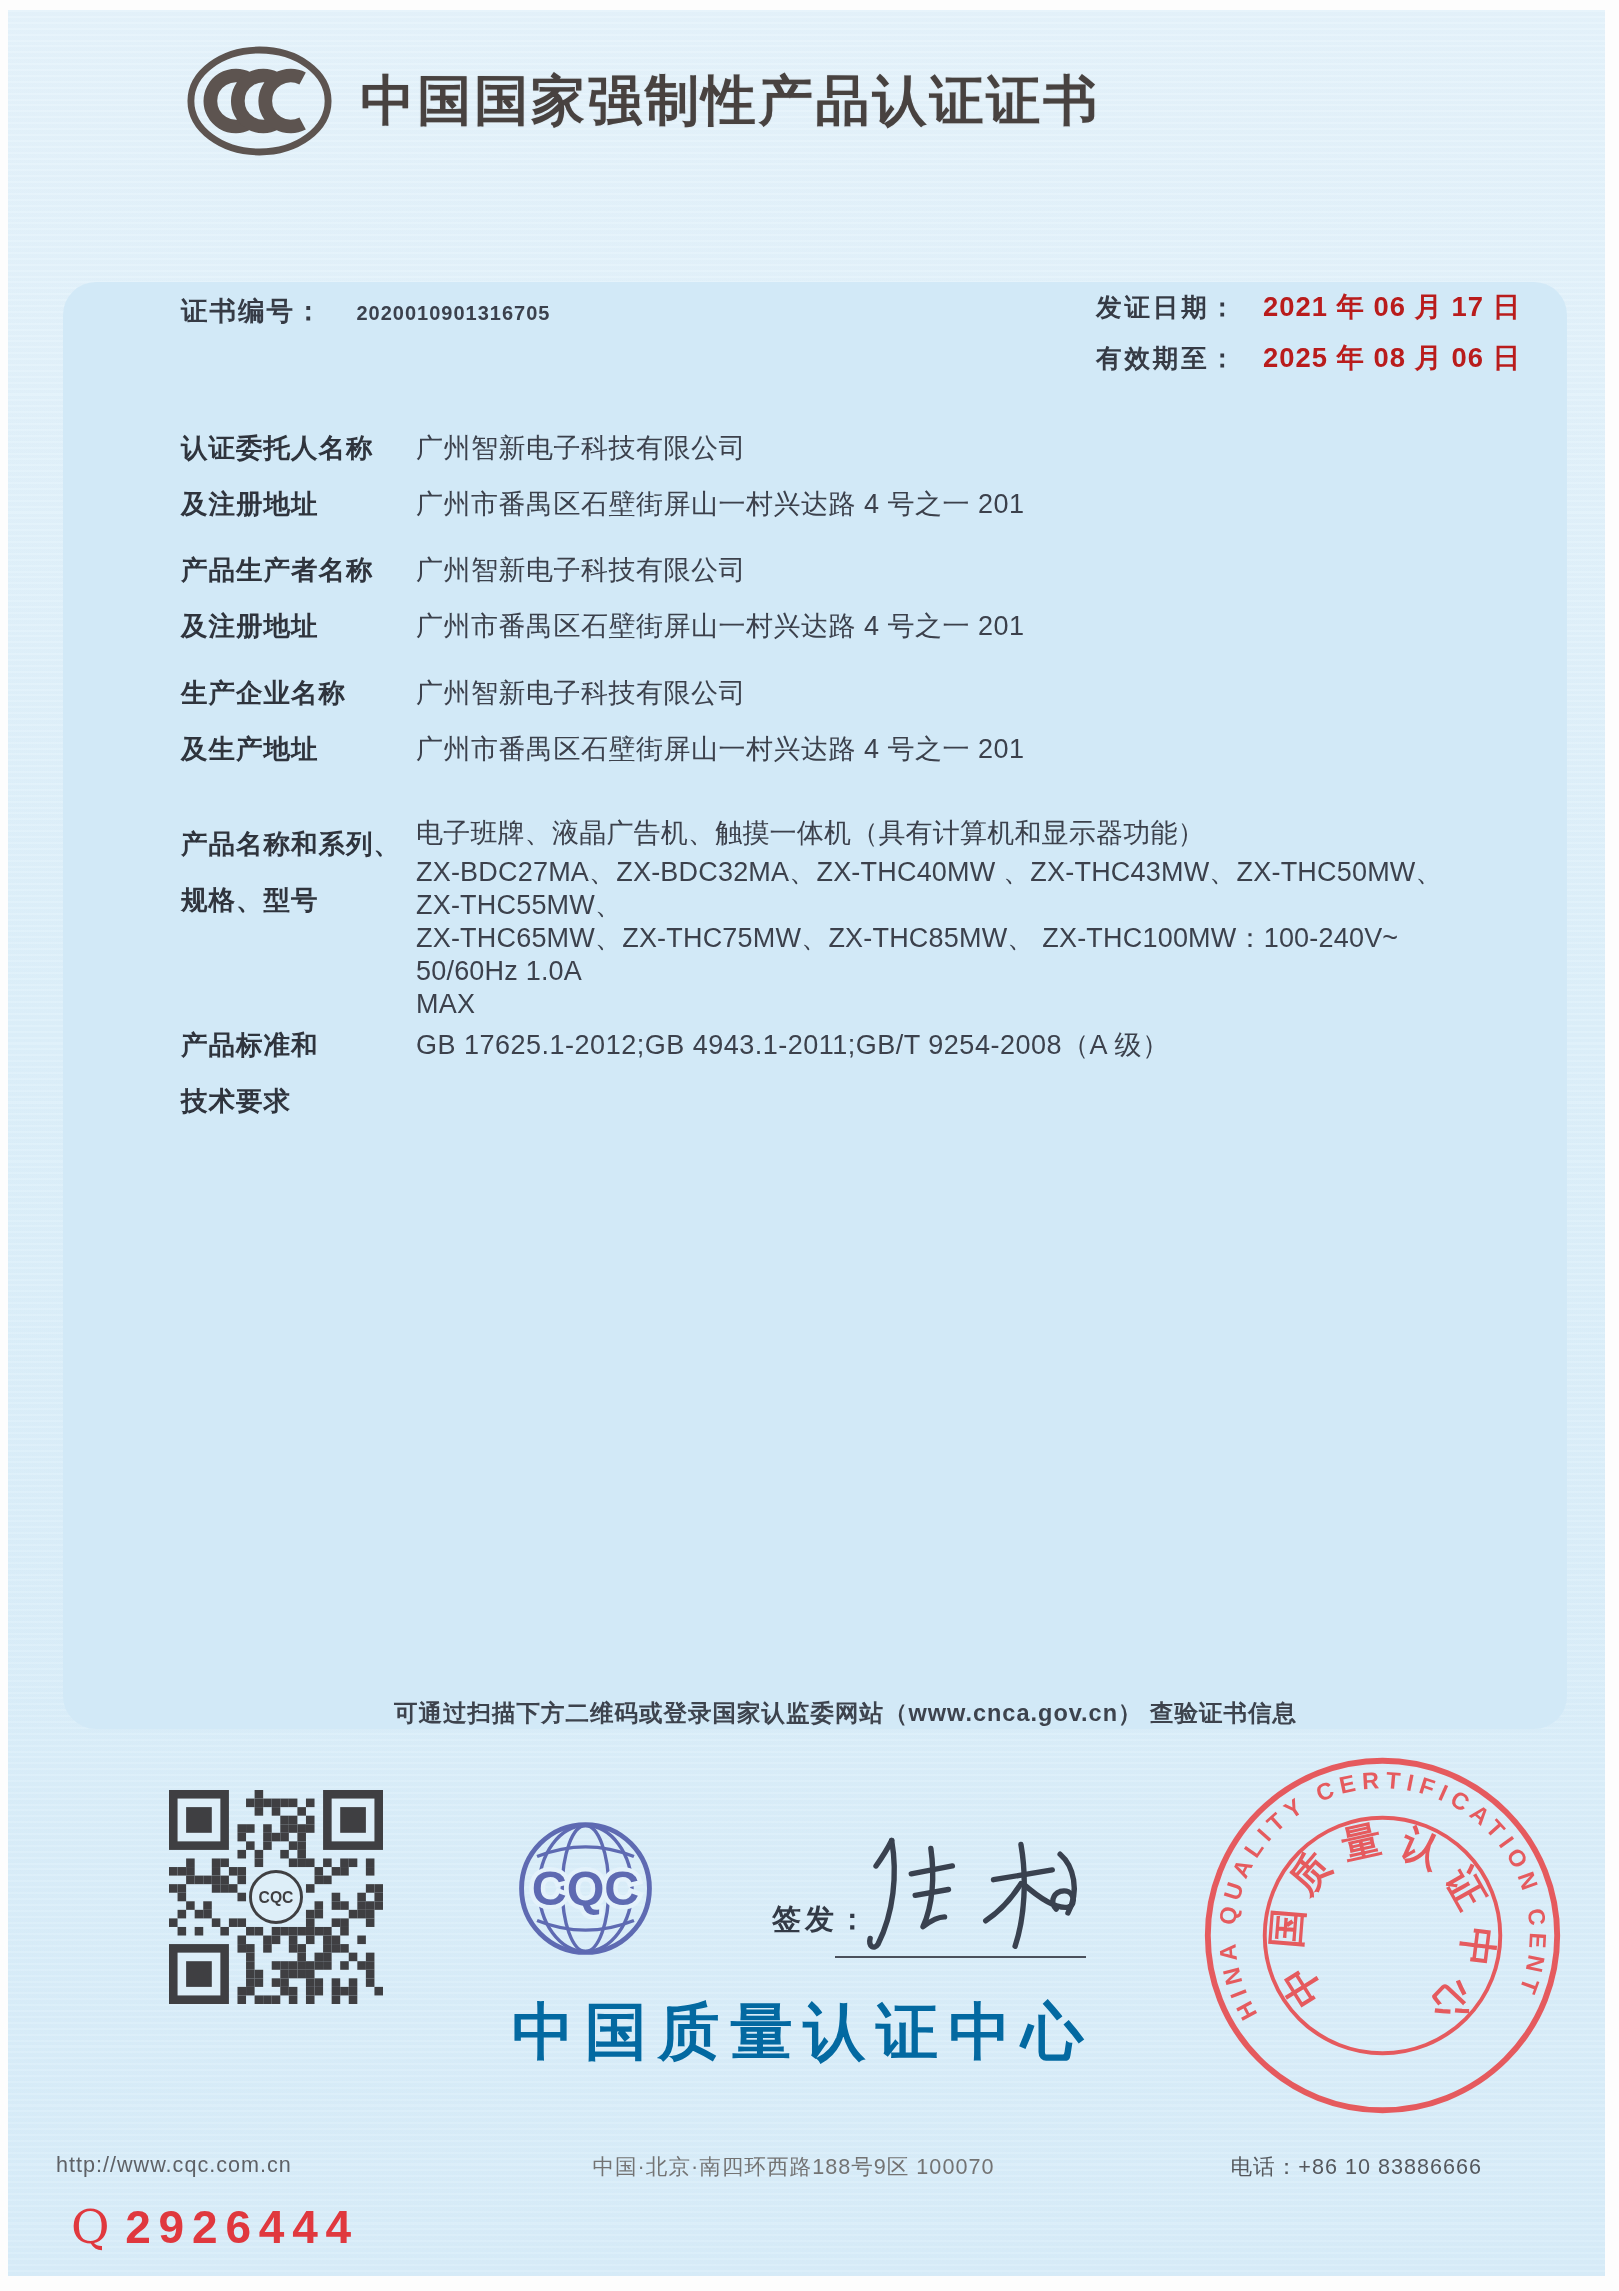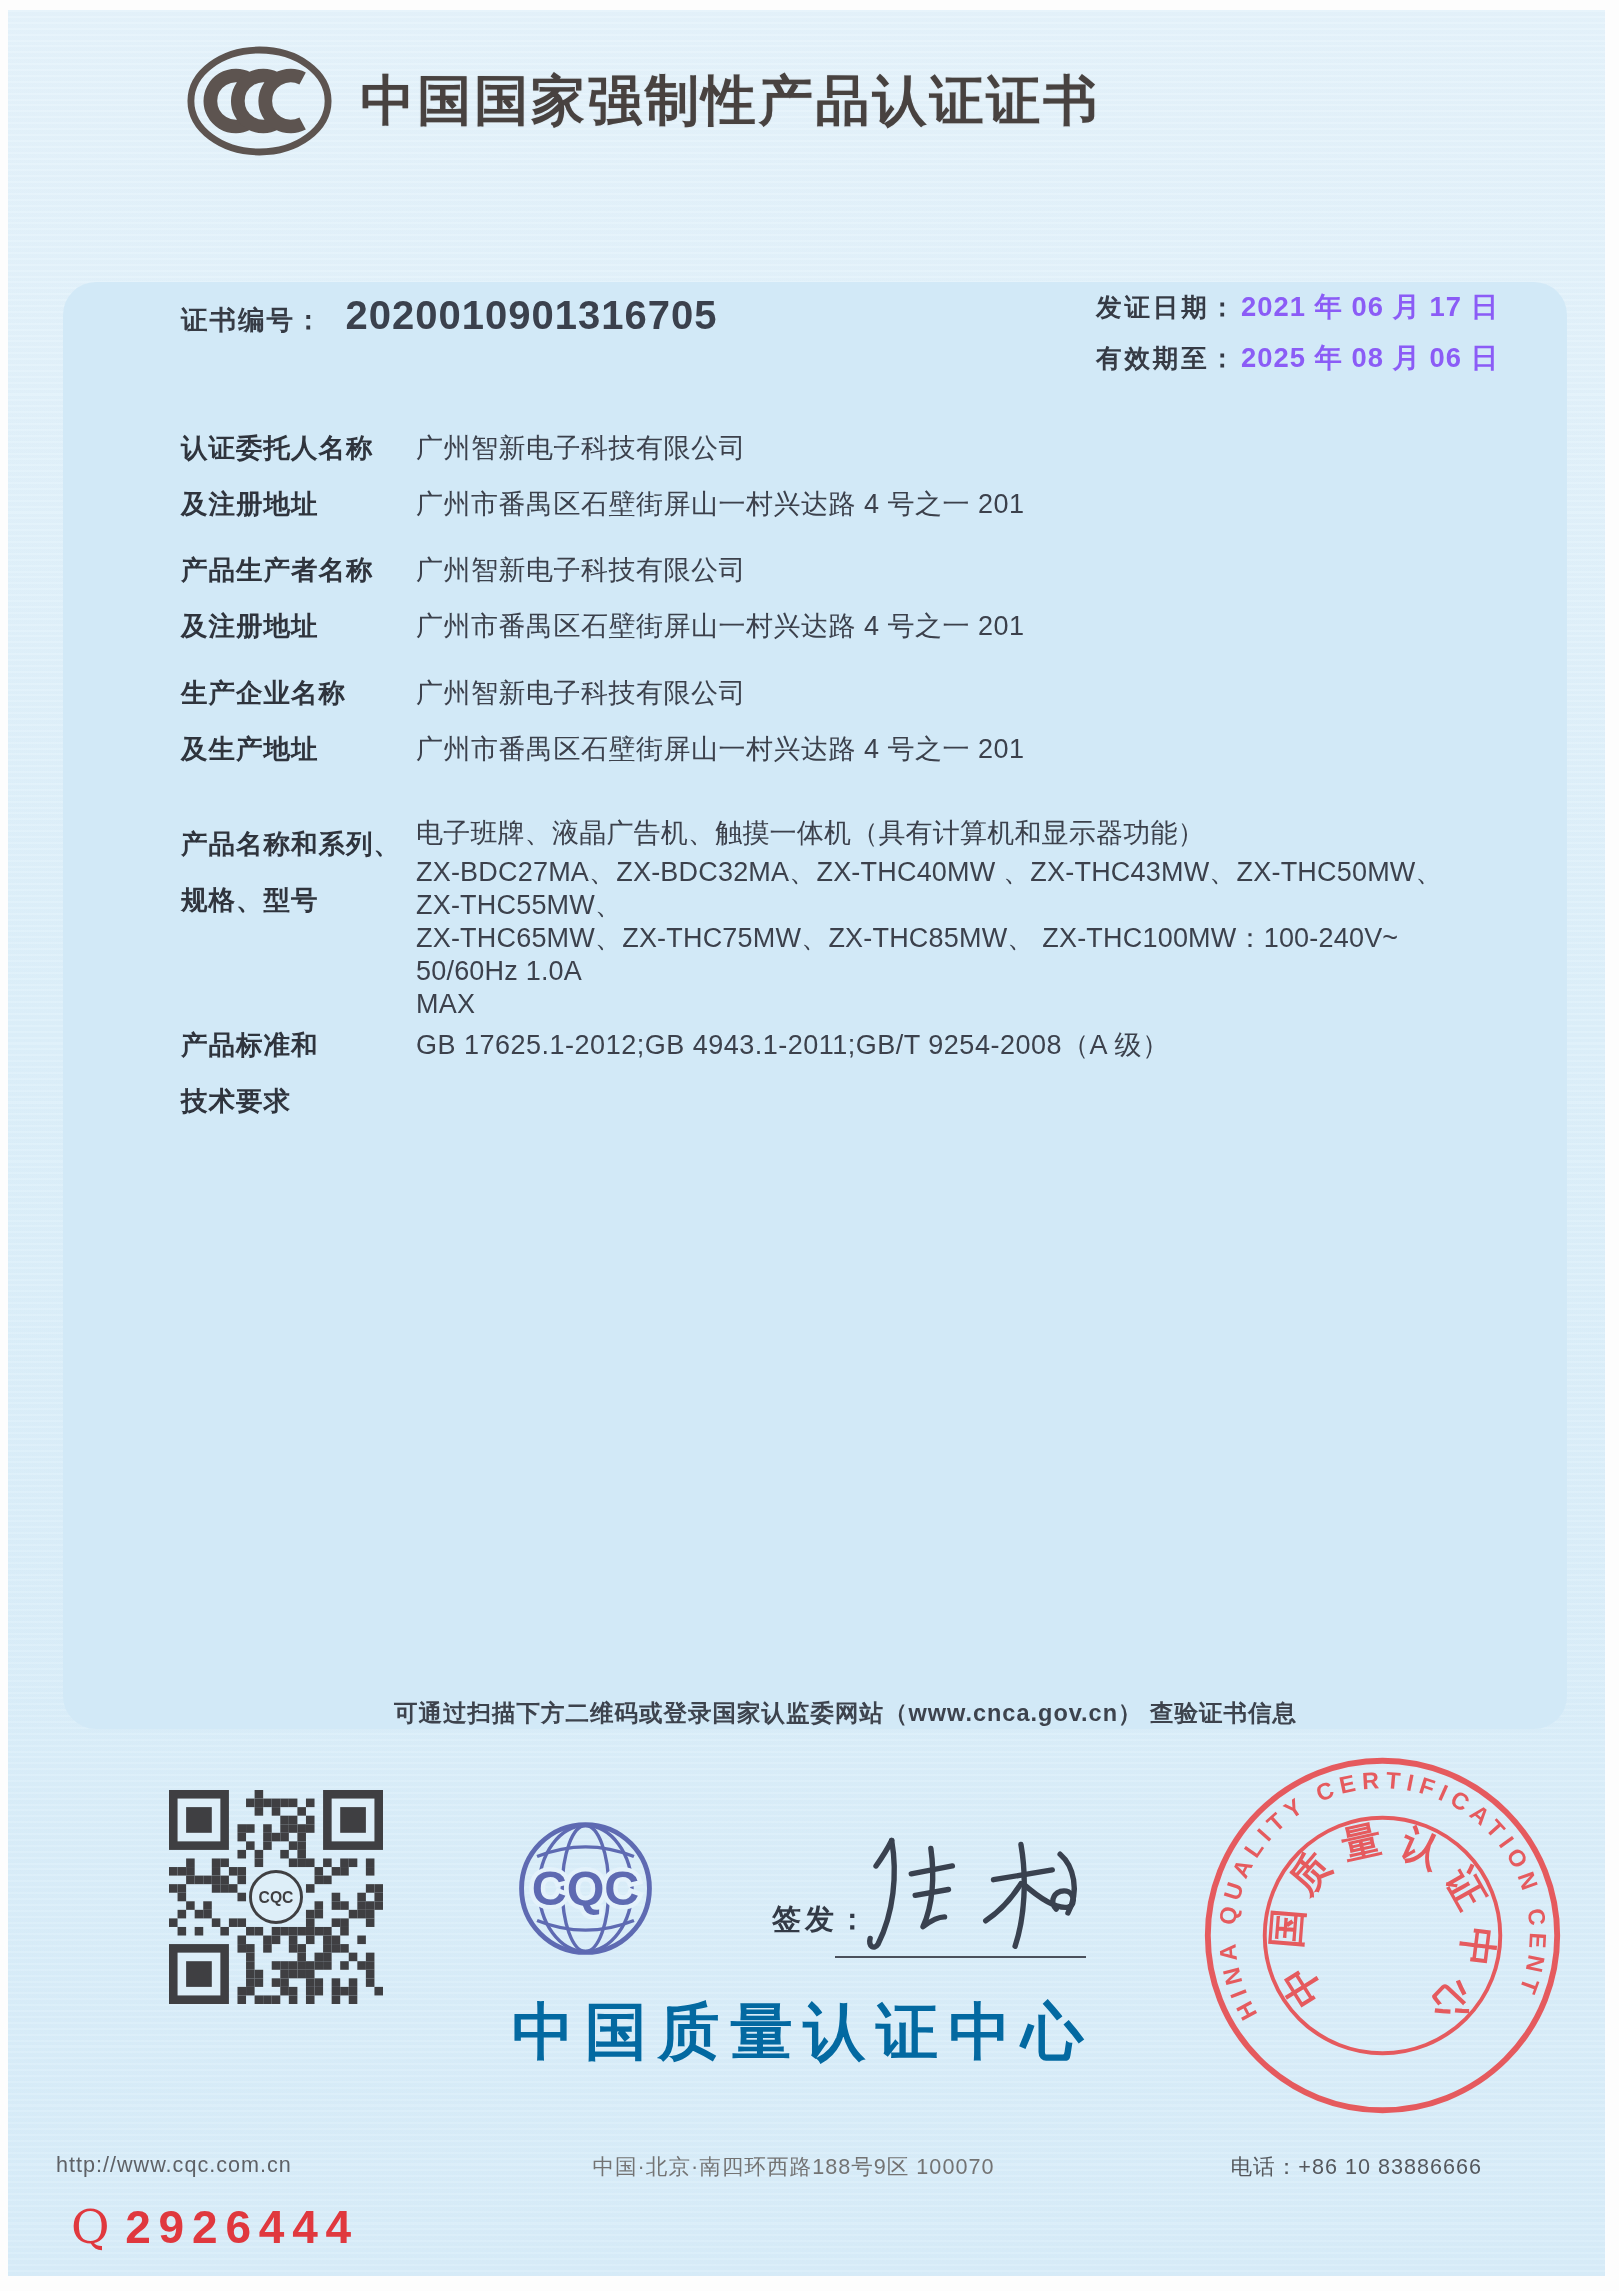--- a/index.html
+++ b/index.html
@@ -12,25 +12,25 @@
   .panel{position:absolute;left:63px;top:282px;width:1504px;height:1447px;border-radius:33px;
          background:#d2e9f7;}
   
   .brand{position:absolute;left:186px;top:43px;display:flex;align-items:center;}
   .ccc{width:147px;height:116px;}
   .title{margin-left:27.4px;font-size:54px;font-weight:700;color:#484240;letter-spacing:2.9px;
          text-shadow:0 0 1px rgba(70,60,55,.35);text-align:right;}
   
   .meta-left{position:absolute;left:181px;top:293px;font-size:26.5px;color:#363b45;}
   .meta-left .k{font-weight:700;letter-spacing:2px;}
-  .meta-left .v{font-size:40px;font-weight:600;letter-spacing:1px;margin-left:22px;color:#3b414d;}
+  .meta-left .v{font-size:20px;font-weight:600;letter-spacing:1px;margin-left:33px;color:#3b414d;}
   .meta-right{position:absolute;left:1096px;top:289px;font-size:25.5px;color:#363b45;}
   .meta-right .line{margin-bottom:14.7px;display:flex;align-items:baseline;}
   .meta-right .k{font-weight:700;letter-spacing:2.9px;}
-  .meta-right .v{font-size:27.4px;font-weight:600;margin-left:3px;letter-spacing:1px;color:#8b5cf6;}
+  .meta-right .v{font-size:27.4px;font-weight:600;margin-left:25px;letter-spacing:1px;color:#b91c1c;}
   
   .frow{position:absolute;left:181px;width:1304px;}
   .frow .lbl{position:absolute;left:0;top:0;width:235px;}
   .frow .lbl div{font-size:26.5px;font-weight:700;color:#2f343d;line-height:56px;letter-spacing:1px;}
   .frow .val{position:absolute;left:235px;top:0;right:0;}
   .frow .val div{font-size:27px;font-weight:500;color:#3c414c;line-height:56px;letter-spacing:0.5px;}
   .frow .val div.model{line-height:33px;letter-spacing:0.2px;}
   .frow .val div.model.first{margin-bottom:4.9px;line-height:35px;}
   
   .statements{position:absolute;left:181px;top:1142px;width:1176px;}

